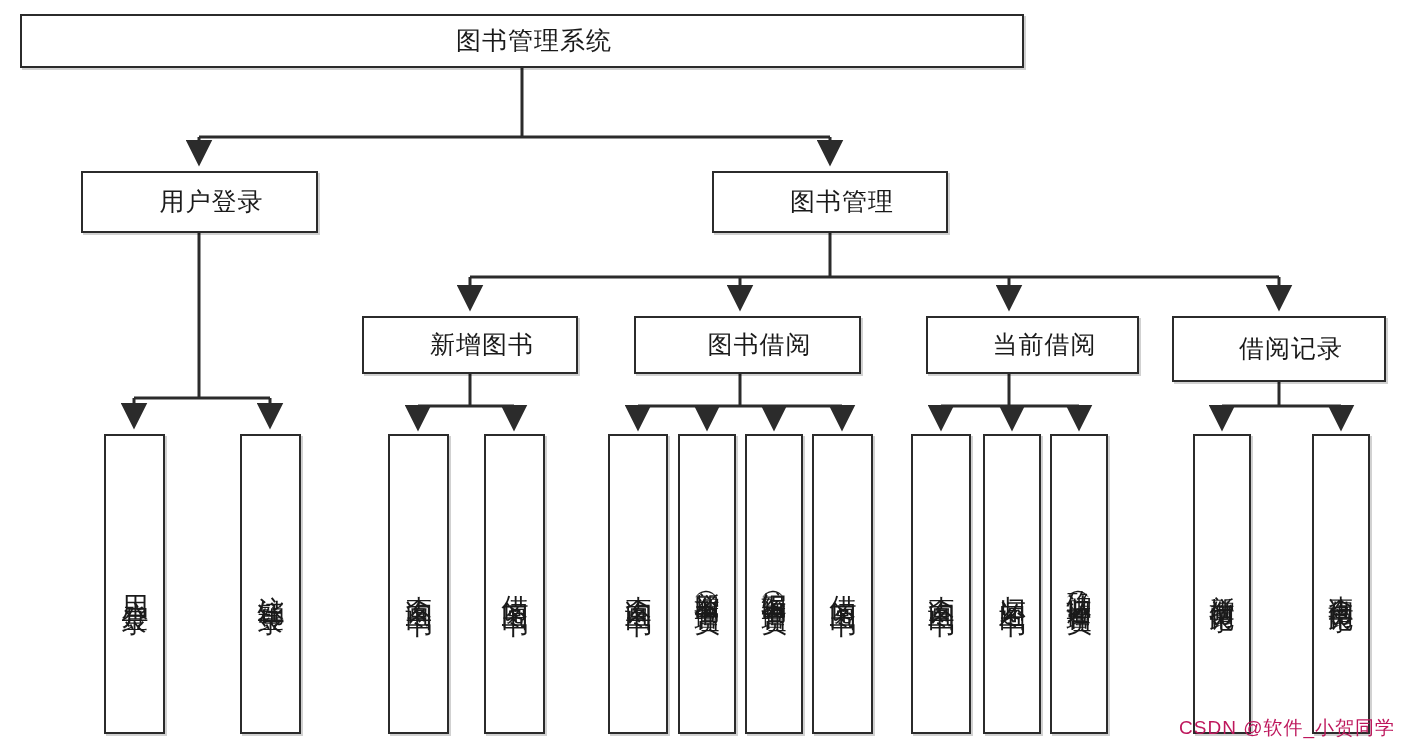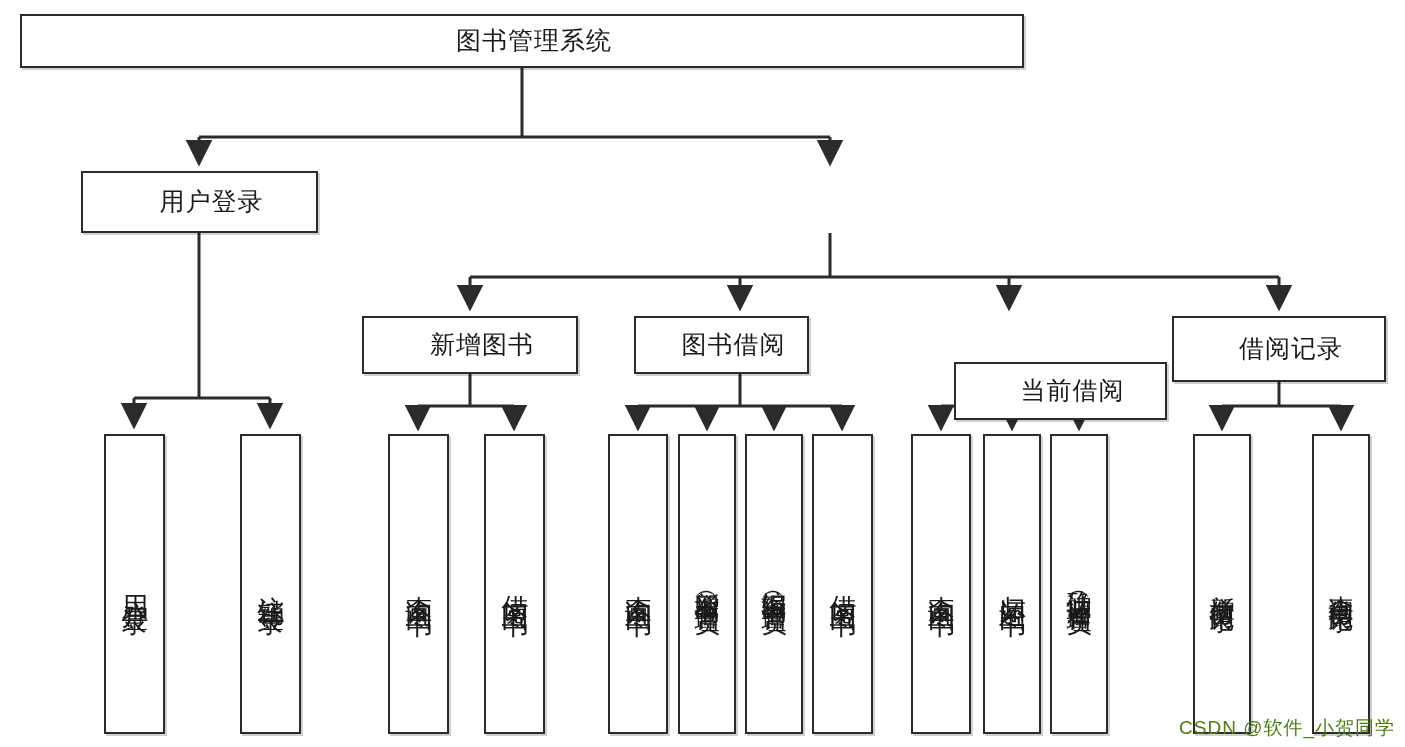--- a/index.html
+++ b/index.html
@@ -62,21 +62,21 @@
   }
   .node.vert.small .label {
     font-size: 25px;
     letter-spacing: 3px;
   }
   .watermark {
     position: absolute;
     right: 10px;
     bottom: 6px;
     font-size: 19px;
-    color: #4d7c0f;
+    color: #be185d;
     letter-spacing: 1px;
     white-space: nowrap;
     font-family: "Liberation Sans", "DejaVu Sans", sans-serif;
   }
 </style>
 </head>
 <body>
 
 <div id="canvas">
 
@@ -131,30 +131,33 @@
   </svg>
 
   <div class="node horiz" style="left:20px; top:14px; width:1004px; height:54px;">
     <span class="label">图书管理系统</span>
   </div>
 
   <div class="node horiz" style="left:81px; top:171px; width:237px; height:62px;">
     <span class="label">用户登录</span>
   </div>
 
+  <div class="node horiz" style="left:712px; top:171px; width:236px; height:62px;">
+    <span class="label">图书管理</span>
+  </div>
 
   <div class="node horiz" style="left:362px; top:316px; width:216px; height:58px;">
     <span class="label">新增图书</span>
   </div>
 
-  <div class="node horiz" style="left:634px; top:316px; width:175px; height:58px;">
+  <div class="node horiz" style="left:634px; top:316px; width:227px; height:58px;">
     <span class="label">图书借阅</span>
   </div>
 
-  <div class="node horiz" style="left:954px; top:316px; width:213px; height:58px;margin-top:46px;">
+  <div class="node horiz" style="left:926px; top:316px; width:213px; height:58px;">
     <span class="label">当前借阅</span>
   </div>
 
   <div class="node horiz" style="left:1172px; top:316px; width:214px; height:66px;">
     <span class="label">借阅记录</span>
   </div>
 
   <div class="node vert" style="left:104px; top:434px; width:61px; height:300px;">
     <span class="label">用户登录</span>
   </div>

